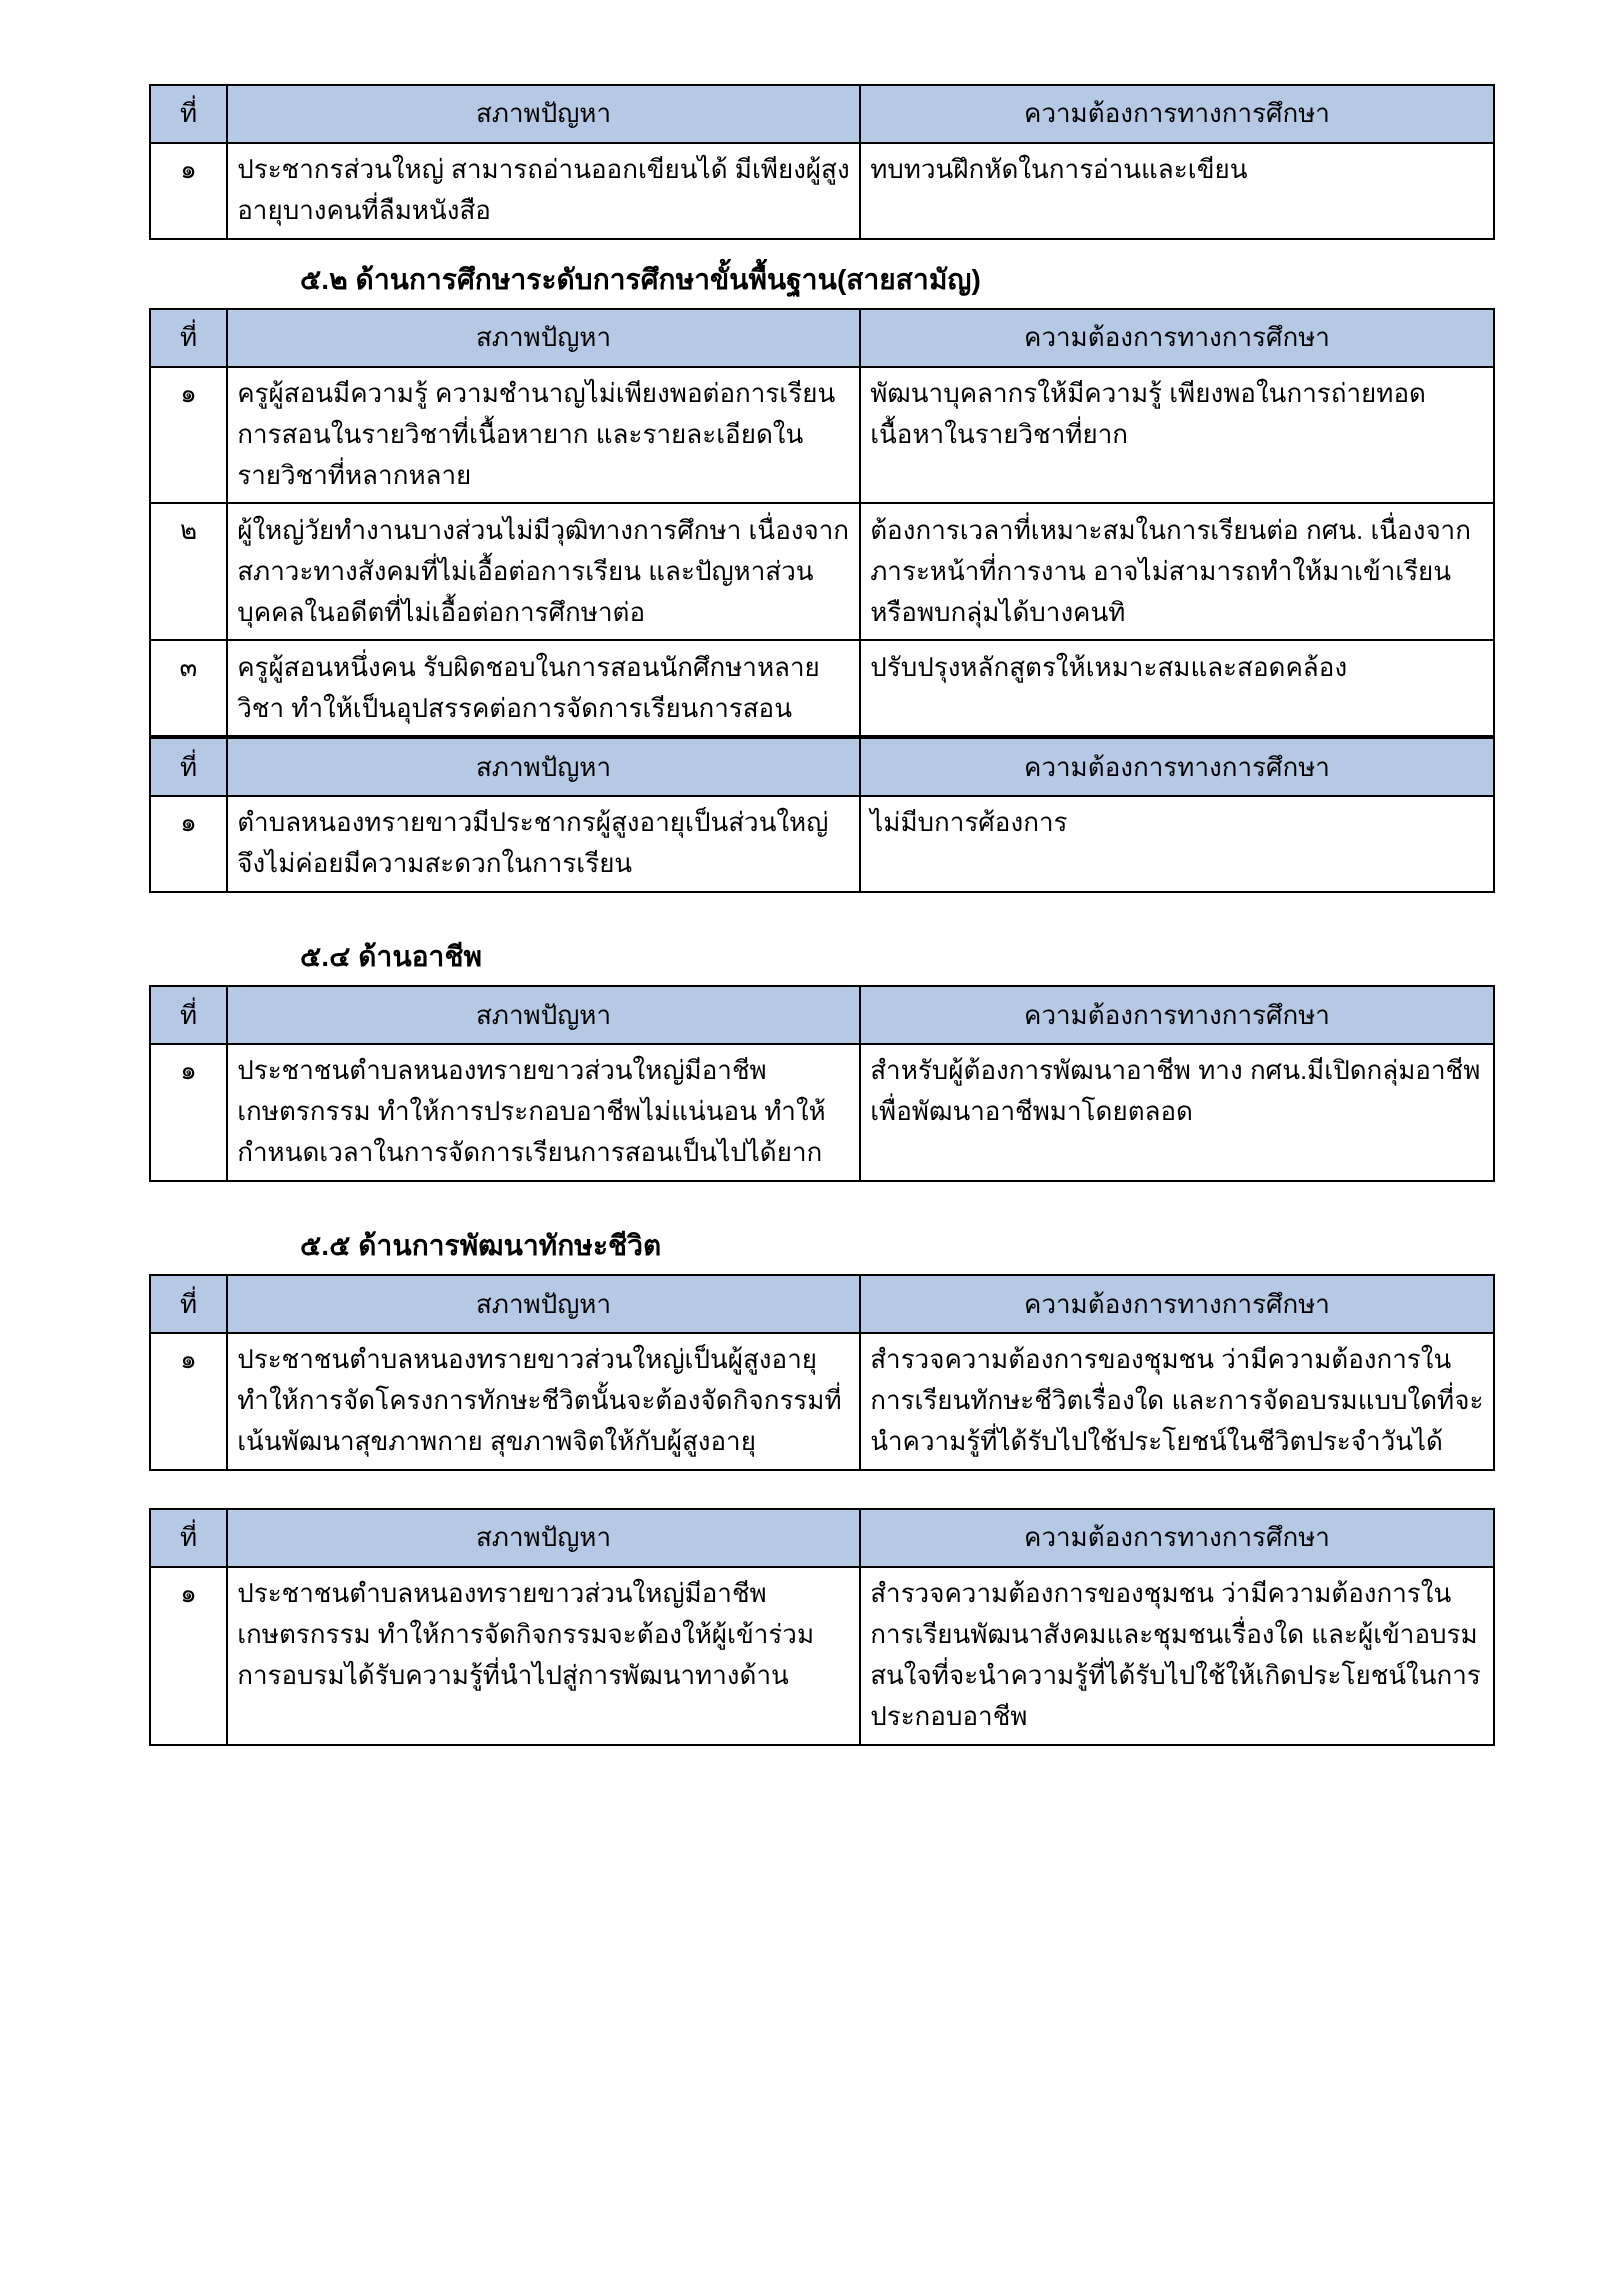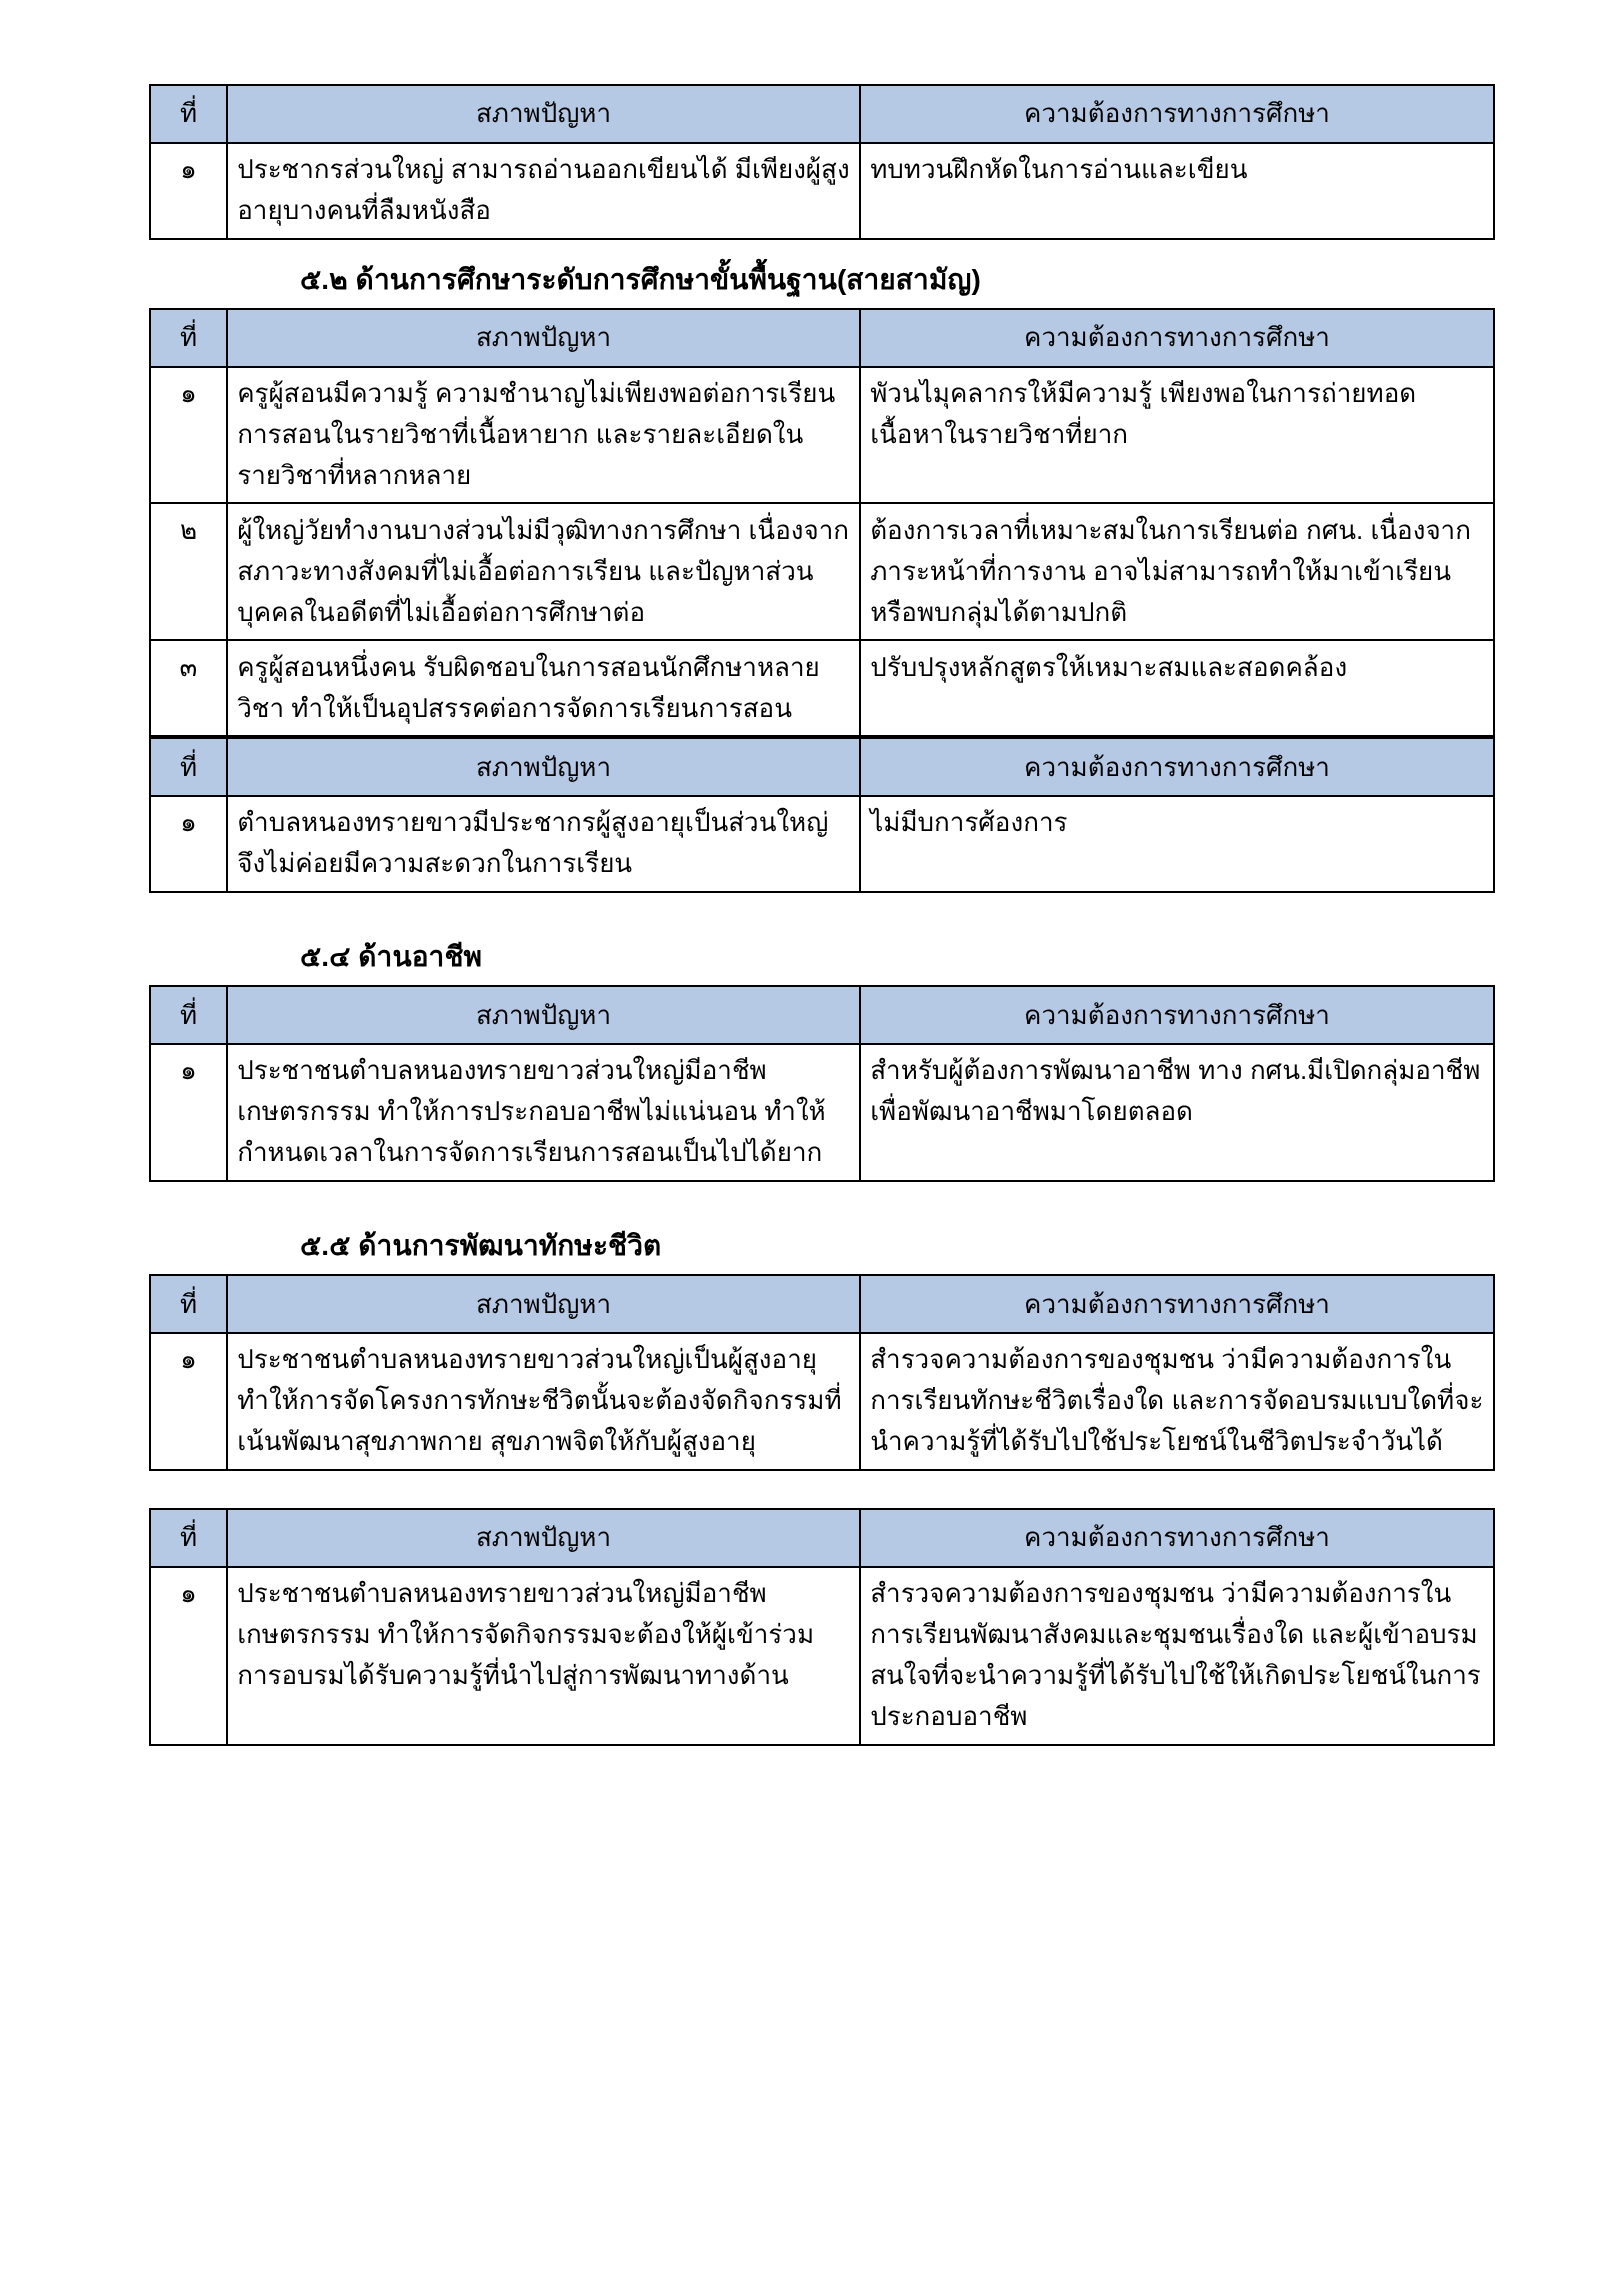--- a/index.html
+++ b/index.html
@@ -116,26 +116,26 @@
         <tr>
           <th>ที่</th>
           <th>สภาพปัญหา</th>
           <th>ความต้องการทางการศึกษา</th>
         </tr>
       </thead>
       <tbody>
         <tr>
           <td class="cell-no">๑</td>
           <td class="cell-text">ครูผู้สอนมีความรู้ ความชำนาญไม่เพียงพอต่อการเรียนการสอนในรายวิชาที่เนื้อหายาก และรายละเอียดในรายวิชาที่หลากหลาย</td>
-          <td class="cell-text">พัวนไมุคลากรให้มีความรู้ เพียงพอในการถ่ายทอดเนื้อหาในรายวิชาที่ยาก</td>
+          <td class="cell-text">พัฒนาบุคลากรให้มีความรู้ เพียงพอในการถ่ายทอดเนื้อหาในรายวิชาที่ยาก</td>
         </tr>
         <tr>
           <td class="cell-no">๒</td>
           <td class="cell-text">ผู้ใหญ่วัยทำงานบางส่วนไม่มีวุฒิทางการศึกษา เนื่องจากสภาวะทางสังคมที่ไม่เอื้อต่อการเรียน และปัญหาส่วนบุคคลในอดีตที่ไม่เอื้อต่อการศึกษาต่อ</td>
-          <td class="cell-text">ต้องการเวลาที่เหมาะสมในการเรียนต่อ กศน. เนื่องจากภาระหน้าที่การงาน อาจไม่สามารถทำให้มาเข้าเรียน หรือพบกลุ่มได้ตามปกติ</td>
+          <td class="cell-text">ต้องการเวลาที่เหมาะสมในการเรียนต่อ กศน. เนื่องจากภาระหน้าที่การงาน อาจไม่สามารถทำให้มาเข้าเรียน หรือพบกลุ่มได้บางคนทิ</td>
         </tr>
         <tr>
           <td class="cell-no">๓</td>
           <td class="cell-text">ครูผู้สอนหนึ่งคน รับผิดชอบในการสอนนักศึกษาหลายวิชา ทำให้เป็นอุปสรรคต่อการจัดการเรียนการสอน</td>
           <td class="cell-text">ปรับปรุงหลักสูตรให้เหมาะสมและสอดคล้อง</td>
         </tr>
       </tbody>
     </table>
 
     <table class="needs-table">

